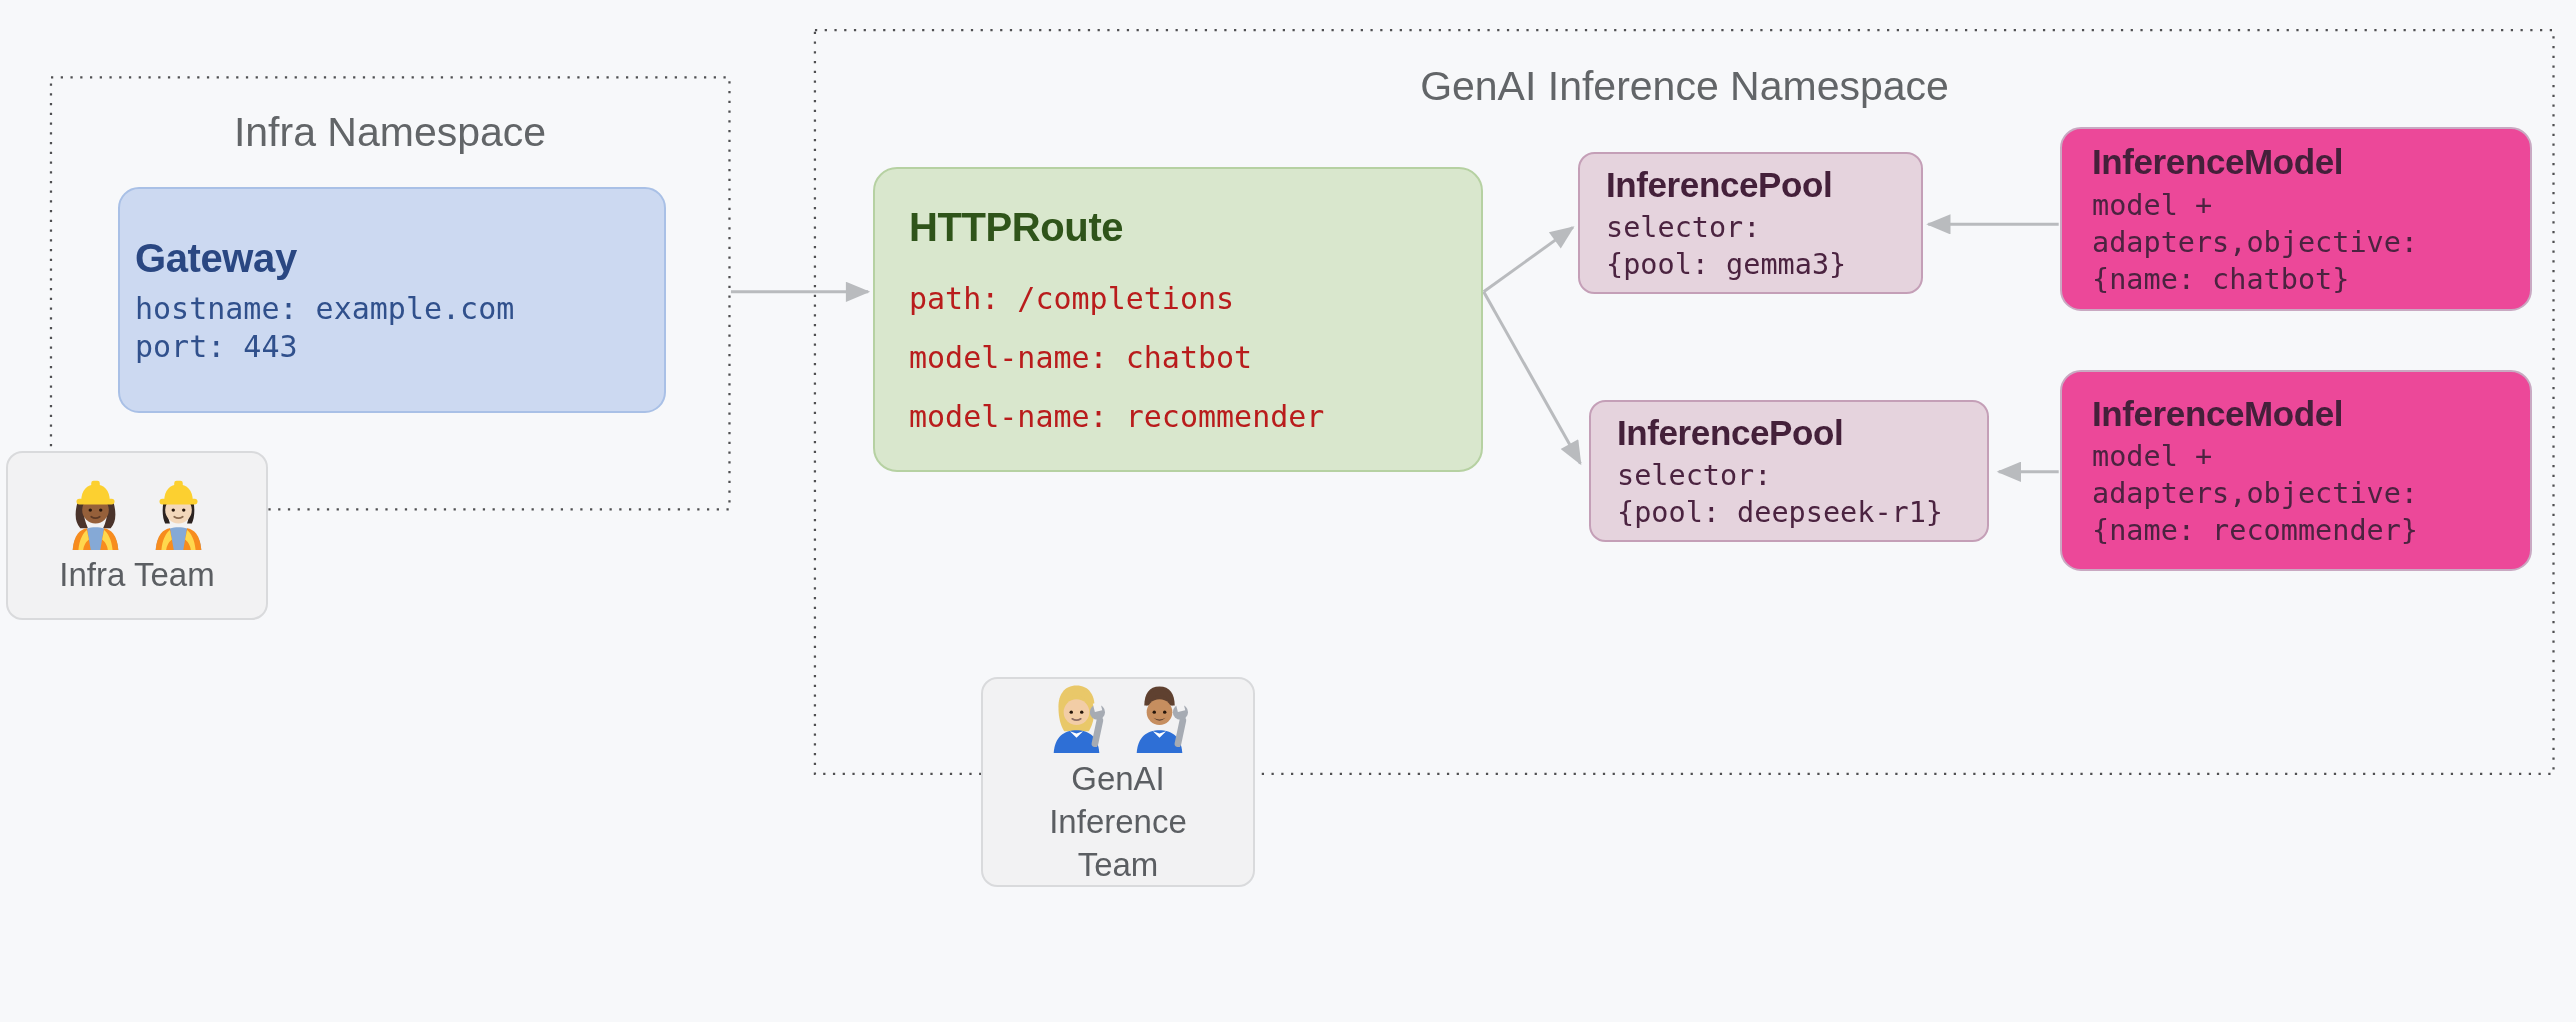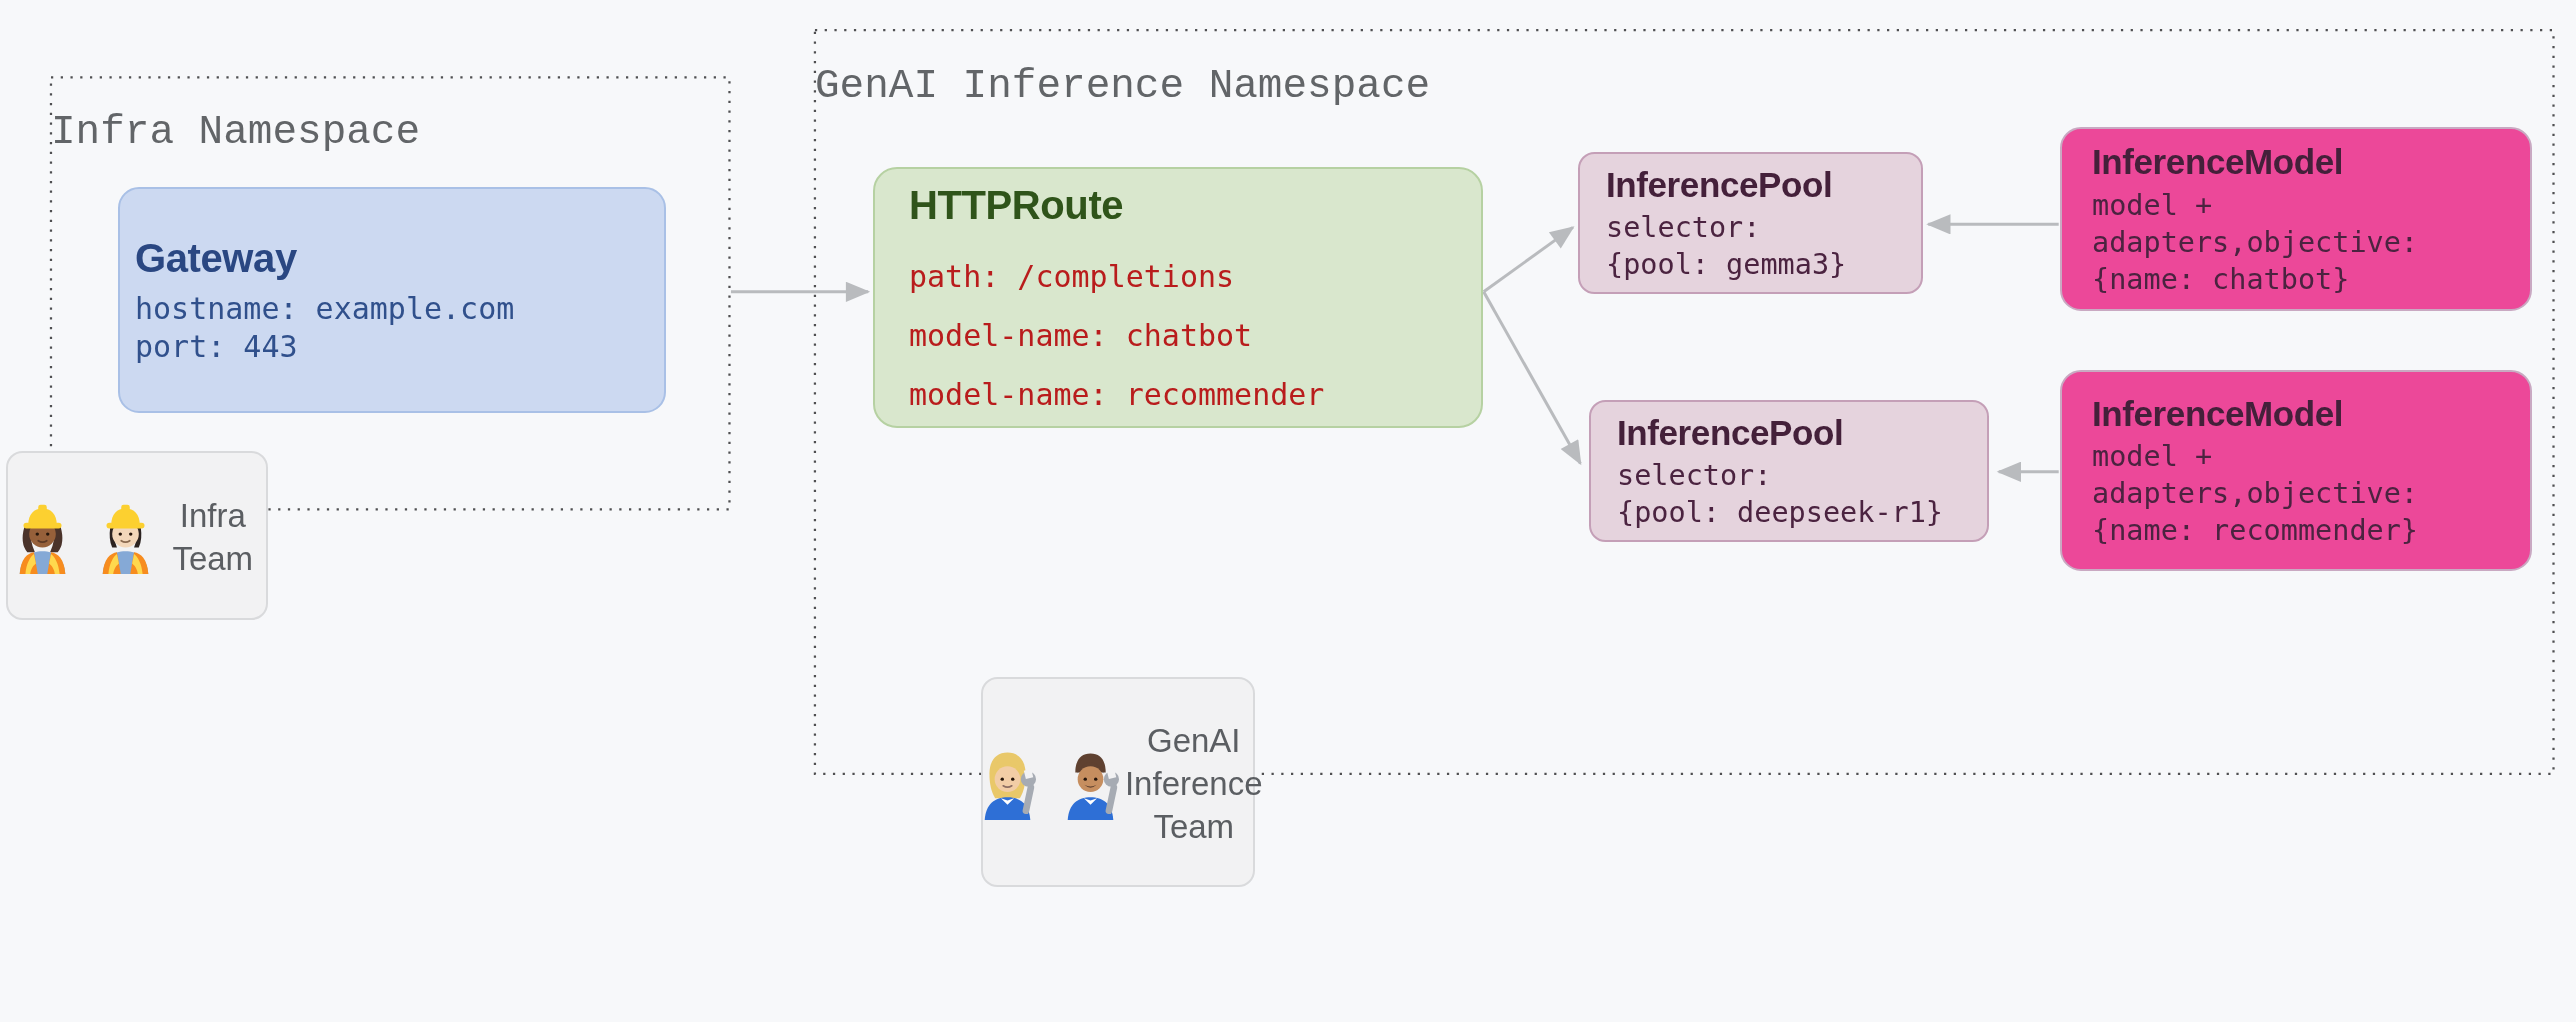--- a/index.html
+++ b/index.html
@@ -7,62 +7,61 @@
     width:2576px;height:1023px;
     background:#f7f8fa;
     position:relative;
     overflow:hidden;
     font-family:"Liberation Sans", sans-serif;
   }
   #connector-layer{position:absolute;left:0;top:0;width:2576px;height:1023px;}
   .ns-title{
     position:absolute;
     font-size:41px;line-height:1.15;
-    color:#626568;text-align:left;
+    color:#626568;text-align:center;
     letter-spacing:0px;
-    font-family:Liberation Mono, monospace;
   }
   #infra-ns-title{left:51px;top:109px;width:678px;}
   #genai-ns-title{left:815px;top:63px;width:1739px;}
   .node{
     position:absolute;box-sizing:border-box;
     display:flex;flex-direction:column;justify-content:center;
     border:2.2px solid transparent;
   }
   .node-title{font-weight:bold;letter-spacing:-0.4px;}
   .mono{font-family:"DejaVu Sans Mono","Liberation Mono",monospace;}
   .big .node-title{font-size:40px;line-height:1.2;margin-bottom:7.5px;}
   .big .mono{font-size:30px;line-height:1.27;}
   .small .node-title{font-size:35px;line-height:1.25;margin-bottom:3px;}
   .small .mono{font-size:28.5px;line-height:1.3;}
 
   #gateway{left:118px;top:187px;width:548px;height:226px;
     background:#ccd9f1;border-color:#a9c0e6;border-radius:21px;padding-left:15px;}
   #gateway .node-title{color:#2a4782;}
   #gateway .mono{color:#30508c;}
 
-  #httproute{left:873px;top:167px;width:610px;height:261px;
+  #httproute{left:873px;top:167px;width:610px;height:305px;
     background:#d9e7cd;border-color:#b6d1a2;border-radius:24px;padding-left:34px;}
   #httproute .node-title{color:#2f541a;}
   #httproute .mono{color:#b91c1c;margin-top:21px;}
 
   .pool{background:#e5d3dd;border-color:#c49fb7;border-radius:16.5px;padding-left:26px;}
   .pool .node-title,.model .node-title{color:#44203a;}
   .pool .mono,.model .mono{color:#4b2340;}
   #inference-pool-1{left:1578px;top:152px;width:345px;height:142px;}
   #inference-pool-2{left:1589px;top:400px;width:400px;height:142px;}
 
   .model{background:#ec4899;border-color:#c9a9c2;border-radius:21px;padding-left:30px;}
   #inference-model-1{left:2060px;top:127px;width:472px;height:184px;}
   #inference-model-2{left:2060px;top:370px;width:472px;height:201px;}
 
   .team{
     position:absolute;box-sizing:border-box;
     background:#f2f2f3;border:2.2px solid #d9dadc;border-radius:16.5px;
-    display:flex;flex-direction:row;align-items:center;justify-content:center;
+    display:flex;flex-direction:column;align-items:center;justify-content:center;
     text-align:center;
   }
   #infra-team{left:6px;top:451px;width:262px;height:169px;}
   #genai-team{left:981px;top:677px;width:274px;height:210px;}
   .team-icons{display:flex;gap:13.5px;align-items:flex-end;}
   .team-label{font-size:33px;line-height:1.3;color:#5b5e62;margin-top:4.5px;}
   #genai-team .team-label{width:172px;}
   .person{display:block;}
 </style>
 </head>

